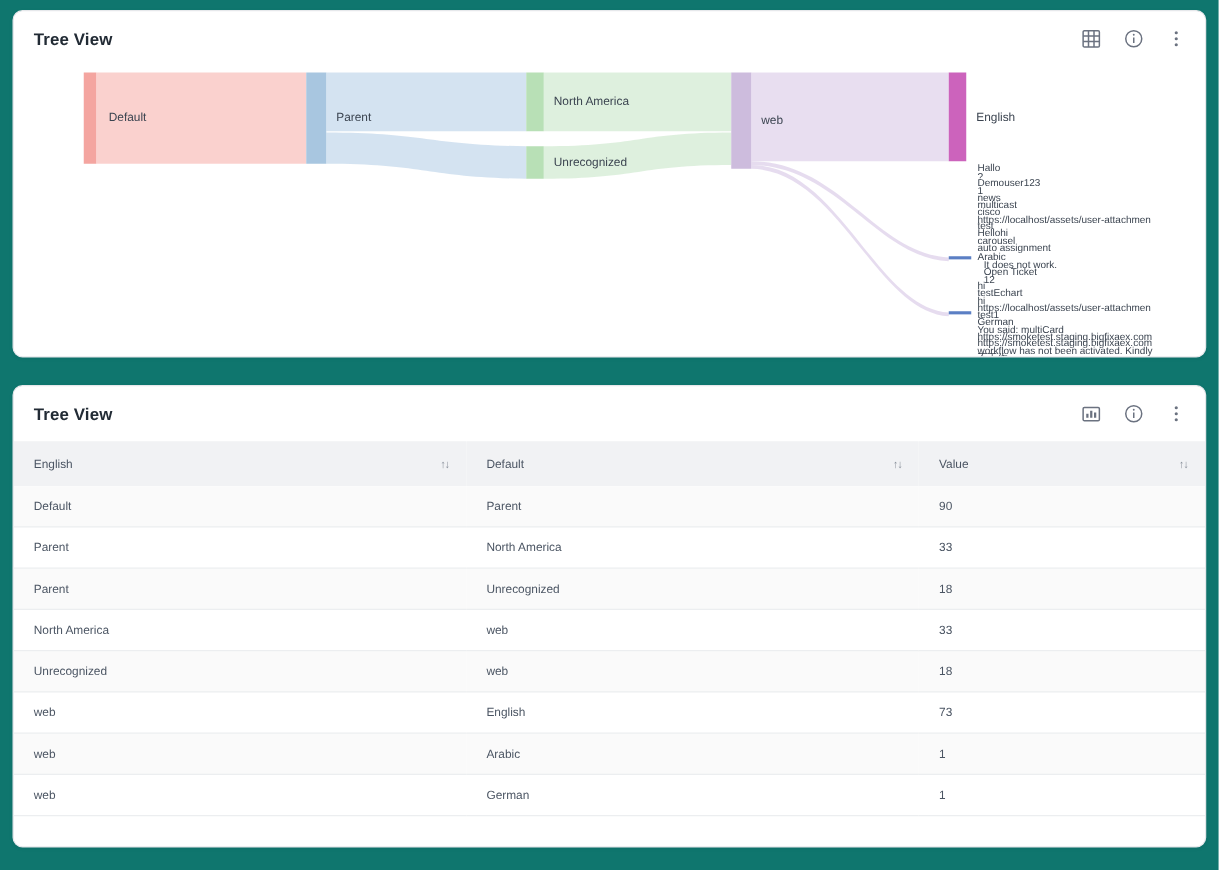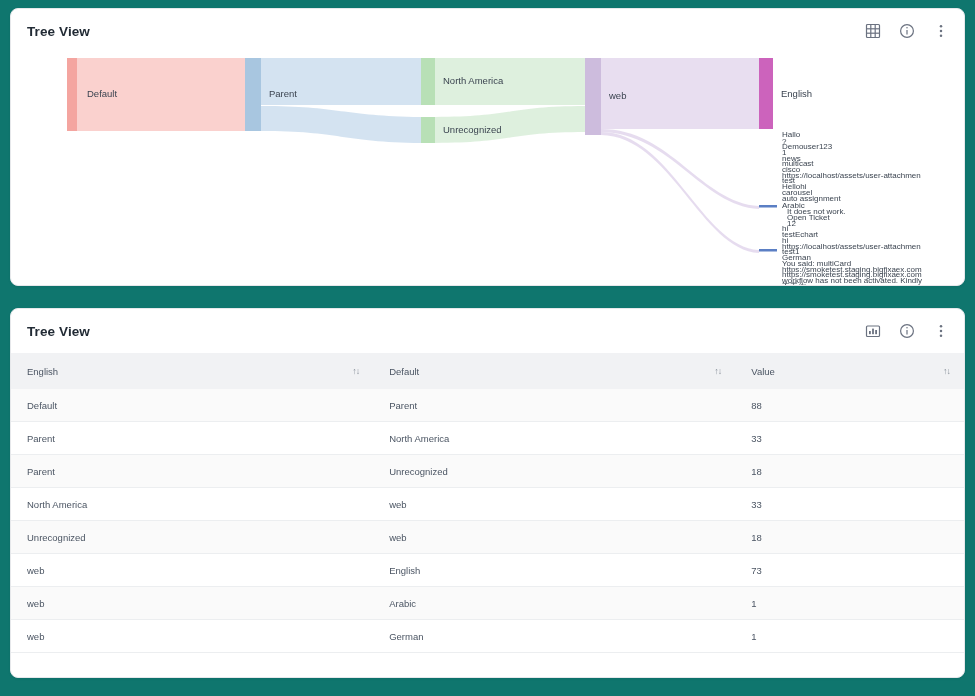--- a/index.html
+++ b/index.html
@@ -311,21 +311,21 @@
           <th>
             <span>Value</span>
             <span class="sort-ico">↑↓</span>
           </th>
         </tr>
       </thead>
       <tbody>
         <tr class="row-alt">
           <td>Default</td>
           <td>Parent</td>
-          <td>88</td>
+          <td>90</td>
         </tr>
         <tr class="row-plain">
           <td>Parent</td>
           <td>North America</td>
           <td>33</td>
         </tr>
         <tr class="row-alt">
           <td>Parent</td>
           <td>Unrecognized</td>
           <td>18</td>

